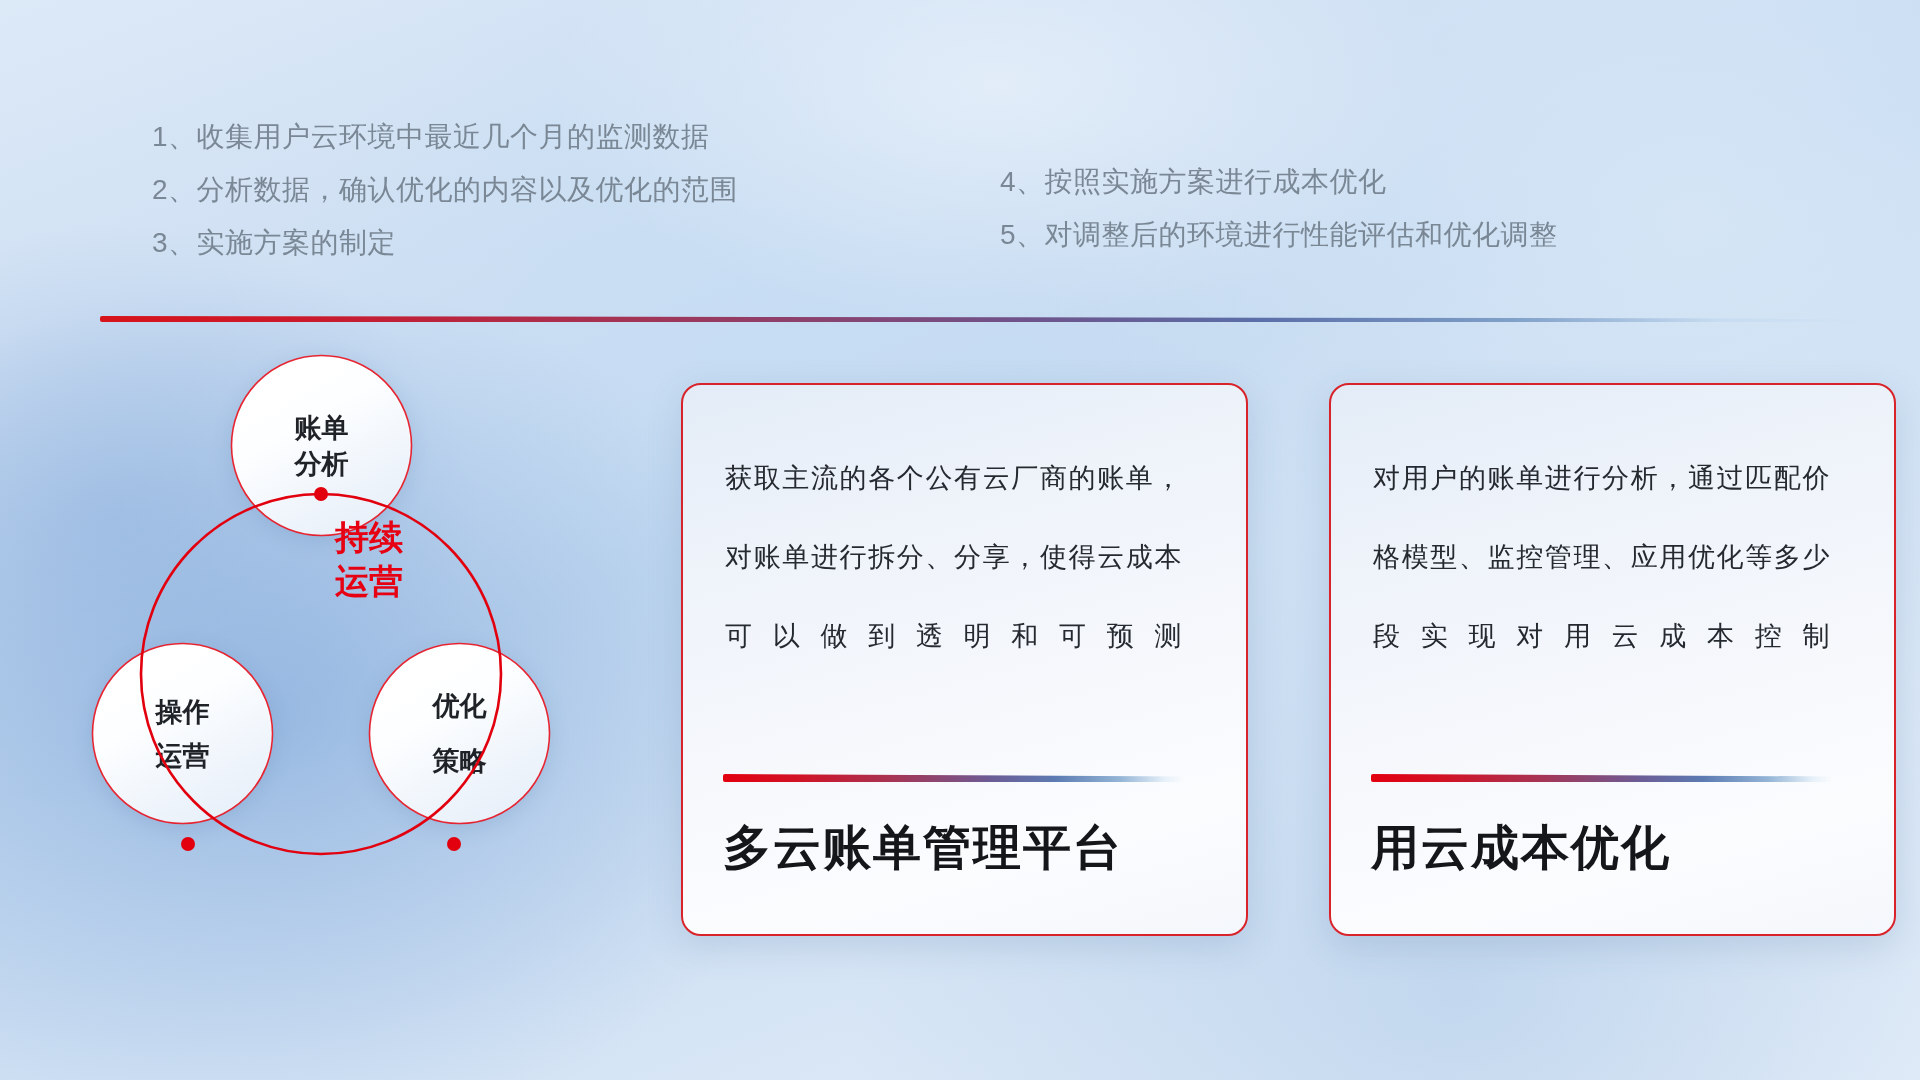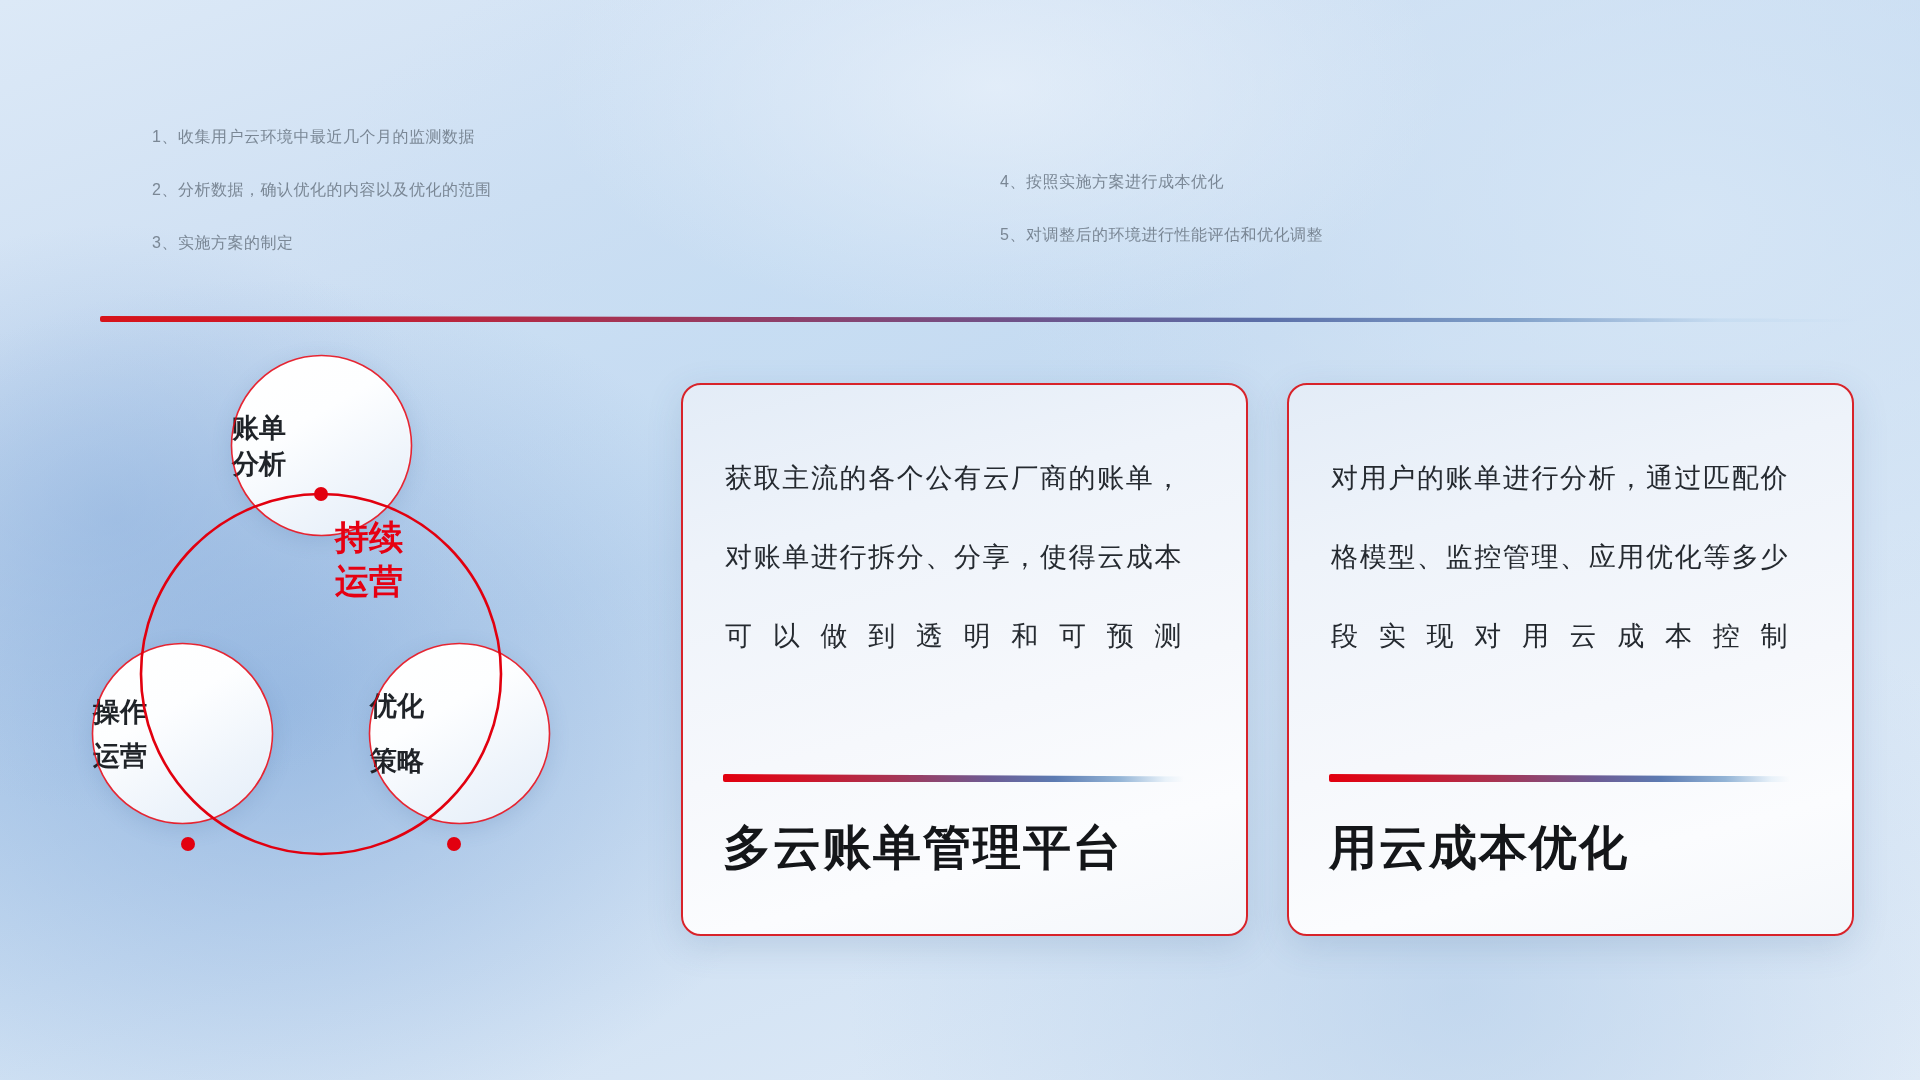--- a/index.html
+++ b/index.html
@@ -30,21 +30,21 @@
       radial-gradient(ellipse 520px 420px at 6% 48%, rgba(135,172,219,0.45), rgba(135,172,219,0) 70%),
       radial-gradient(ellipse 640px 340px at 52% 8%, rgba(231,240,250,0.8), rgba(231,240,250,0) 70%);
     pointer-events:none;
   }
 
   
   .bullets {
     position: absolute;
     z-index: 4;
     color: #7a8795;
-    font-size: 16px;
+    font-size: 28px;
     line-height: 53px;
     letter-spacing: 0.5px;
     white-space: nowrap;
   }
   #bullets-left  { left: 152px; top: 110px; }
   #bullets-right { left: 1000px; top: 155px; }
   .bullet-line { display: block; }
 
   
   #header-divider {
@@ -73,21 +73,21 @@
     top: 355px;
     width: 540px;
     height: 580px;
     z-index: 5;
   }
   .bubble {
     position: absolute;
     border-radius: 50%;
     display: flex;
     flex-direction: column;
-    align-items: flex-start;
+    align-items: center;
     justify-content: center;
     color: #1f2328;
     font-weight: bold;
     font-size: 27px;
     line-height: 36px;
     text-align: center;
     background:
       linear-gradient(150deg, #ffffff 0%, #fdfeff 38%, #eef4fb 72%, #e3edf8 100%);
     box-shadow: 0 5px 20px rgba(70,110,160,0.18),
                 inset 0 1px 3px rgba(255,255,255,0.95);
@@ -122,21 +122,21 @@
     border: 2px solid #d8232a;
     background: linear-gradient(165deg,
         #e3ecf7 0%, #eef3fa 26%, #f6f8fc 58%, #fbfcfe 80%, #f4f7fb 100%);
     box-shadow: 0 10px 34px rgba(60,100,150,0.17);
     z-index: 5;
     padding: 54px 60px 34px 38px;
     display: flex;
     flex-direction: column;
   }
   #card-1 { left: 681px; }
-  #card-2 { left: 1287px; }
+  #card-2 { left: 1329px; }
 
   .card-body {
     color: #252a30;
     font-size: 27px;
     line-height: 79px;
     letter-spacing: 0.5px;
     flex: 0 0 auto;
     text-align: justify;
     text-align-last: justify;
     padding: 0 4px;

